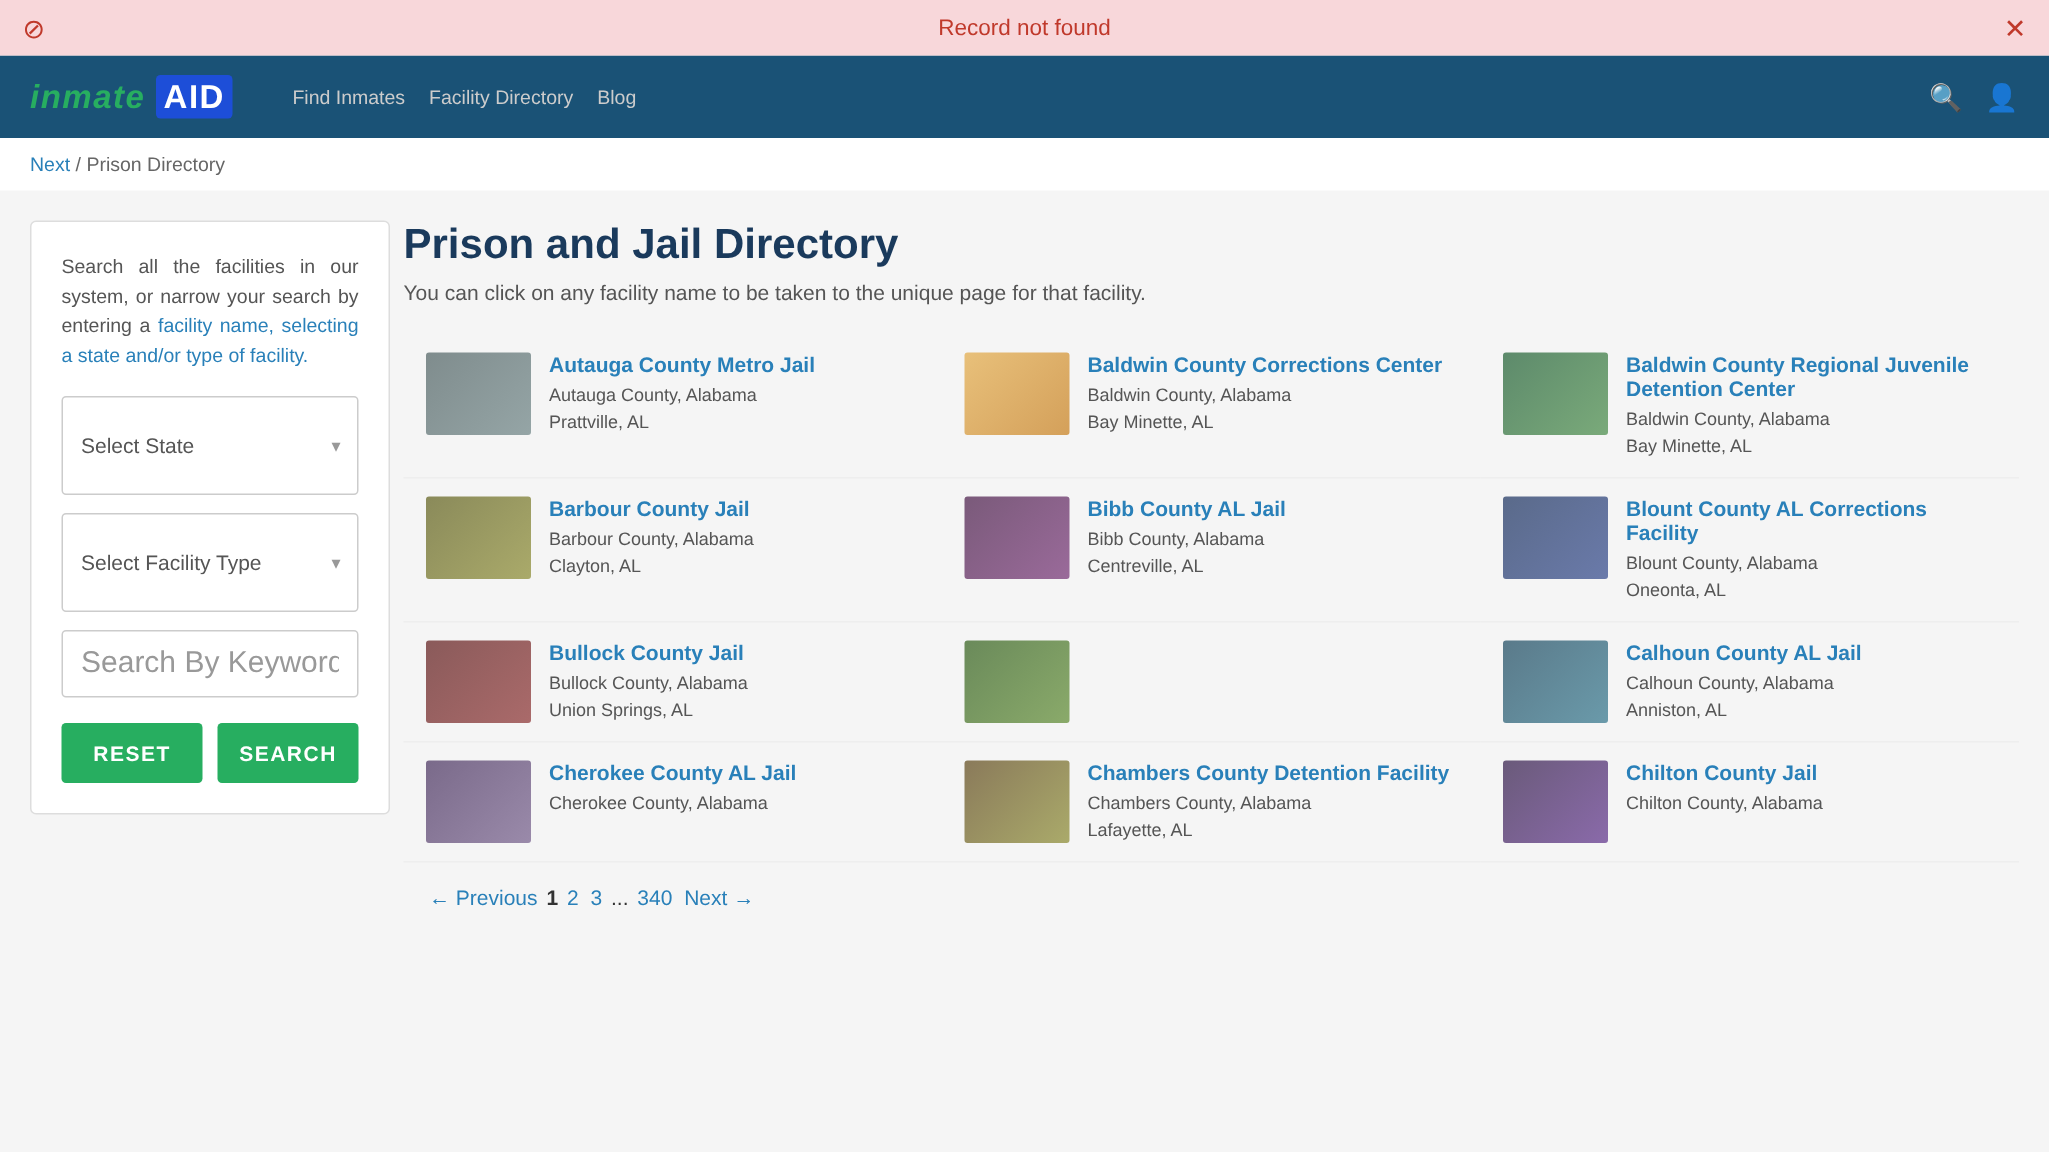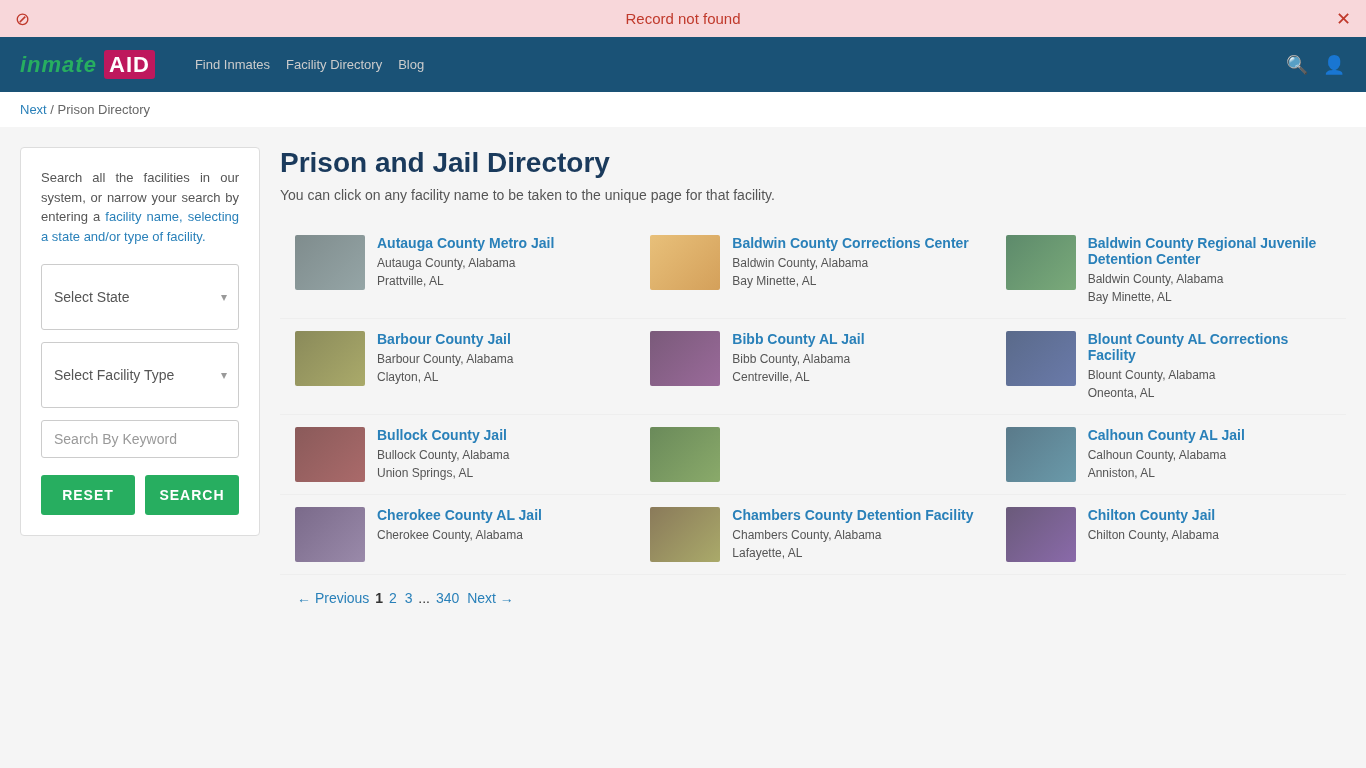--- a/index.html
+++ b/index.html
@@ -41,21 +41,21 @@
       height: 55px;
     }
     .navbar-logo {
       color: white;
       font-size: 22px;
       font-weight: bold;
       font-style: italic;
       letter-spacing: 1px;
     }
     .navbar-logo span { color: #27ae60; }
-    .navbar-logo .aid { background: #be185d; color: white; padding: 2px 5px; border-radius: 3px; font-style: normal; }
+    .navbar-logo .aid { background: #1d4ed8; color: white; padding: 2px 5px; border-radius: 3px; font-style: normal; }
     .navbar-nav {
       display: flex;
       gap: 16px;
       margin-left: 40px;
       flex: 1;
     }
     .navbar-nav a {
       color: #ccc;
       text-decoration: none;
       font-size: 13px;
@@ -73,21 +73,21 @@
       background: white;
       font-size: 13px;
     }
     .breadcrumb a { color: #2980b9; text-decoration: none; }
     .breadcrumb span { color: #666; }
 
     
     .main-content {
       display: flex;
       padding: 20px;
-      gap: 20px;
+      gap: 9px;
       max-width: 1366px;
       margin: 0 auto;
     }
 
     
     .sidebar {
       width: 240px;
       flex-shrink: 0;
     }
     .sidebar-box {
@@ -102,21 +102,21 @@
       margin-bottom: 18px;
       line-height: 1.5;
       text-align: justify;
     }
     .sidebar-description span { color: #2980b9; }
     .sidebar-select, .sidebar-input {
       width: 100%;
       padding: 10px 12px;
       border: 1px solid #ccc;
       border-radius: 3px;
-      font-size: 14px;
+      font-size: 20px;
       color: #555;
       margin-bottom: 12px;
       background: white;
       appearance: none;
       -webkit-appearance: none;
       cursor: pointer;
     }
     .sidebar-input::placeholder { color: #999; }
     .btn-row {
       display: flex;

